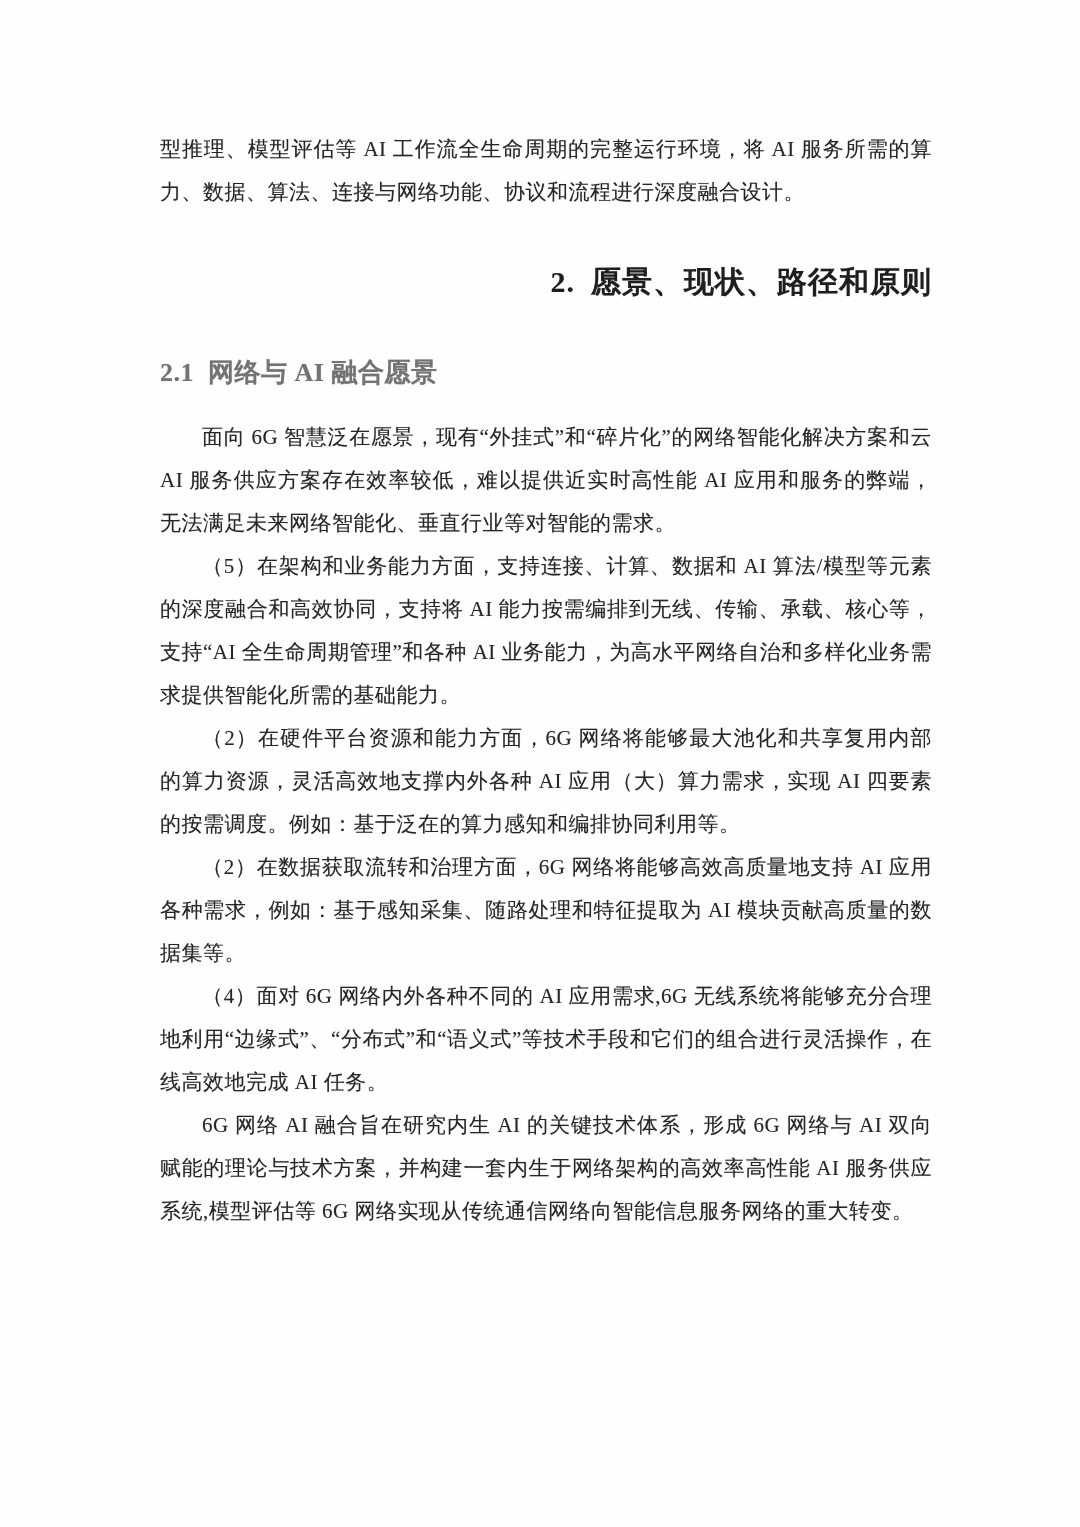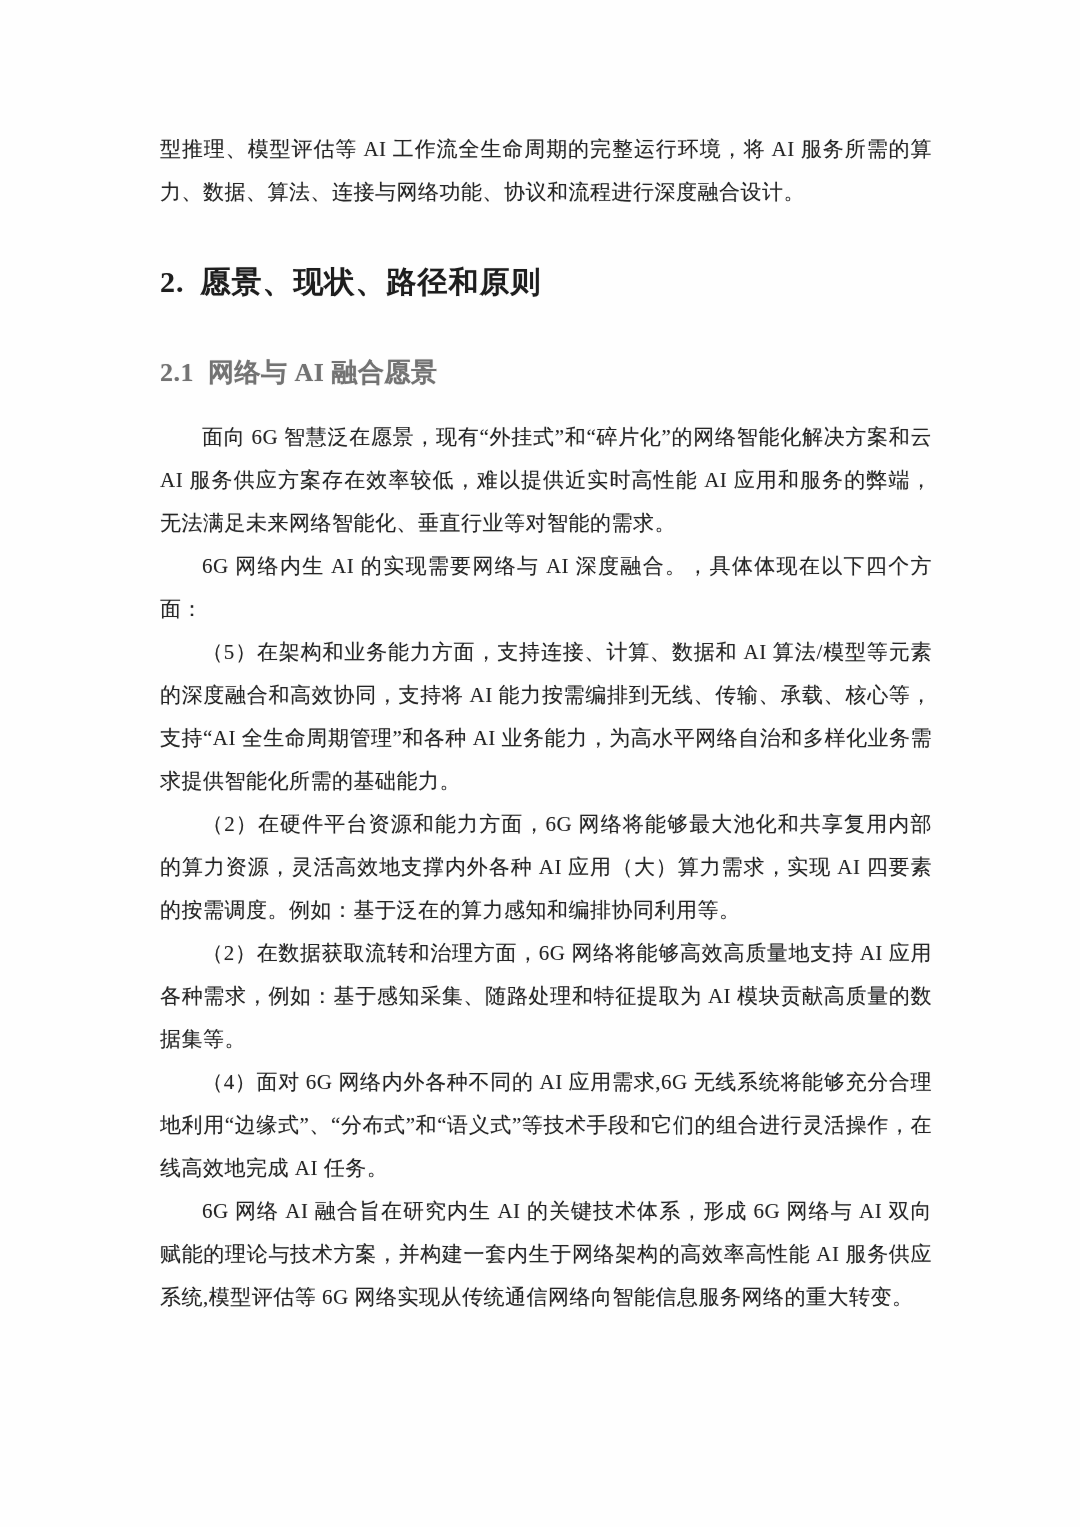--- a/index.html
+++ b/index.html
@@ -40,20 +40,21 @@
     font-family: Liberation Serif, serif;
   }
   .section-heading {
     margin: 48px 0 0 0;
     font-size: 30px;
     line-height: 40px;
     font-weight: bold;
     color: #1e1e1e;
     letter-spacing: 1px;
     text-shadow: 0 0 1px rgba(40,40,40,0.3);
+    text-align: right;
   }
   .section-heading .num {
     margin-right: 16px;
   }
   .subsection-heading {
     margin: 54px 0 26px 0;
     font-size: 26px;
     line-height: 34px;
     font-weight: bold;
     color: #737373;
@@ -75,21 +76,20 @@
     <h1 class="section-heading">
       <span class="num">2.</span><span>愿景、现状、路径和原则</span>
     </h1>
 
     <h2 class="subsection-heading">
       <span class="num">2.1</span><span>网络与 AI 融合愿景</span>
     </h2>
 
     <p class="para indent">面向 6G 智慧泛在愿景，现有“外挂式”和“碎片化”的网络智能化解决方案和云 AI 服务供应方案存在效率较低，难以提供近实时高性能 AI 应用和服务的弊端，无法满足未来网络智能化、垂直行业等对智能的需求。</p>
 
-    <p class="para indent">6G 网络内生 AI 的实现需要网络与 AI 深度融合。，具体体现在以下四个方面：</p>
 
     <p class="para indent">（5）在架构和业务能力方面，支持连接、计算、数据和 AI 算法/模型等元素的深度融合和高效协同，支持将 AI 能力按需编排到无线、传输、承载、核心等，支持“AI 全生命周期管理”和各种 AI 业务能力，为高水平网络自治和多样化业务需求提供智能化所需的基础能力。</p>
 
     <p class="para indent">（2）在硬件平台资源和能力方面，6G 网络将能够最大池化和共享复用内部的算力资源，灵活高效地支撑内外各种 AI 应用（大）算力需求，实现 AI 四要素的按需调度。例如：基于泛在的算力感知和编排协同利用等。</p>
 
     <p class="para indent">（2）在数据获取流转和治理方面，6G 网络将能够高效高质量地支持 AI 应用各种需求，例如：基于感知采集、随路处理和特征提取为 AI 模块贡献高质量的数据集等。</p>
 
     <p class="para indent">（4）面对 6G 网络内外各种不同的 AI 应用需求,6G 无线系统将能够充分合理地利用“边缘式”、“分布式”和“语义式”等技术手段和它们的组合进行灵活操作，在线高效地完成 AI 任务。</p>
 
     <p class="para indent">6G 网络 AI 融合旨在研究内生 AI 的关键技术体系，形成 6G 网络与 AI 双向赋能的理论与技术方案，并构建一套内生于网络架构的高效率高性能 AI 服务供应系统,模型评估等 6G 网络实现从传统通信网络向智能信息服务网络的重大转变。</p>

